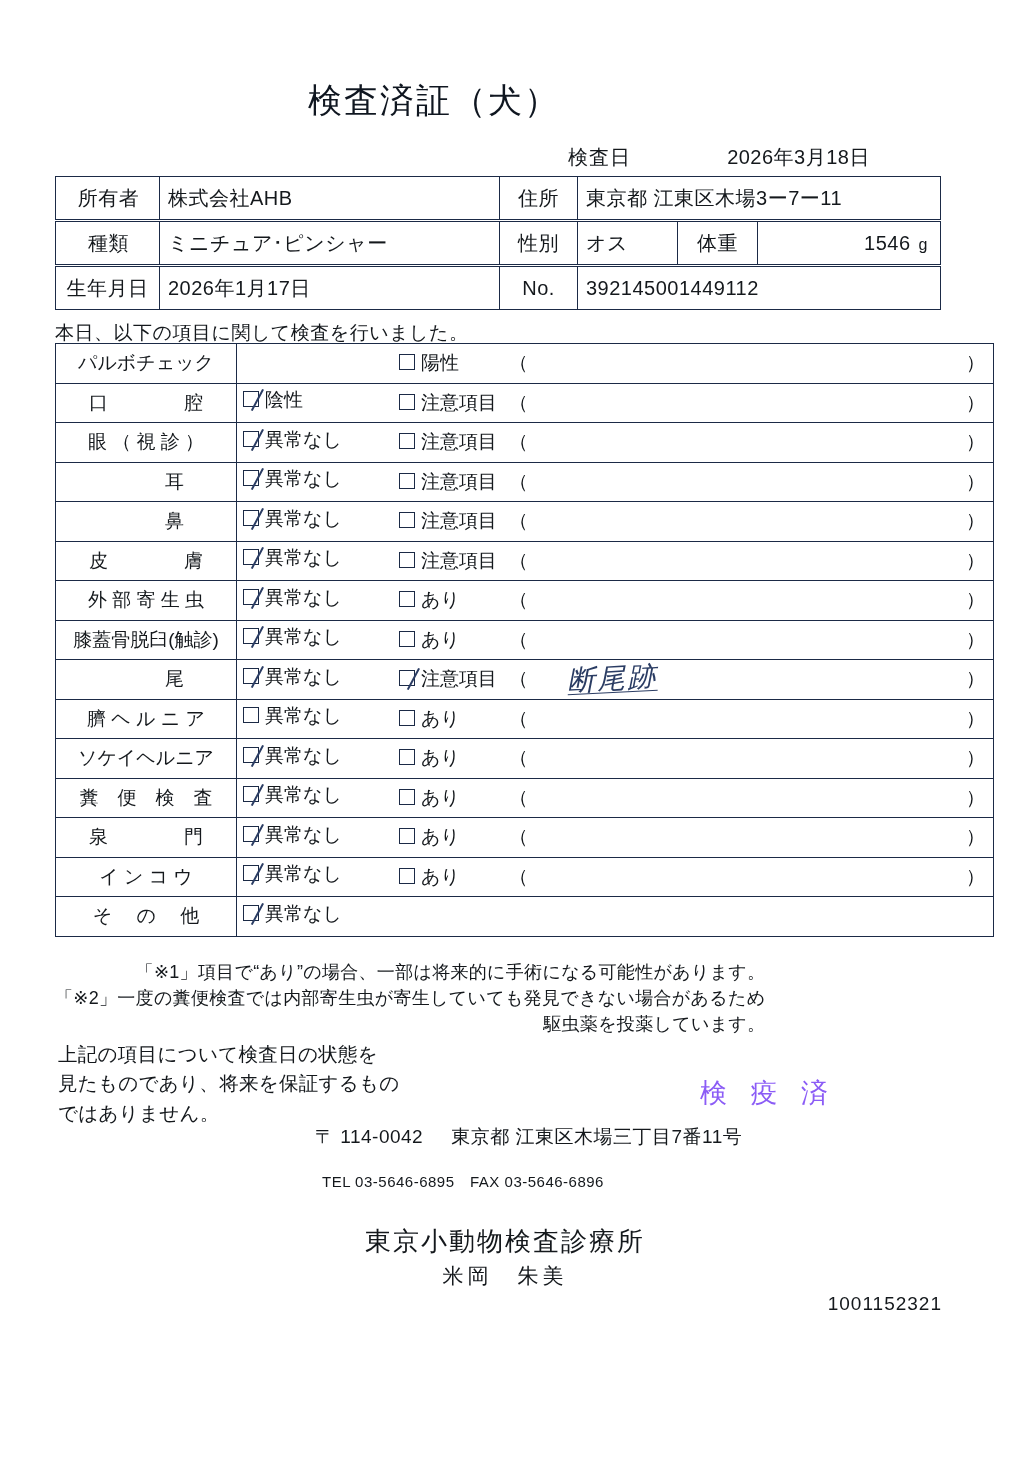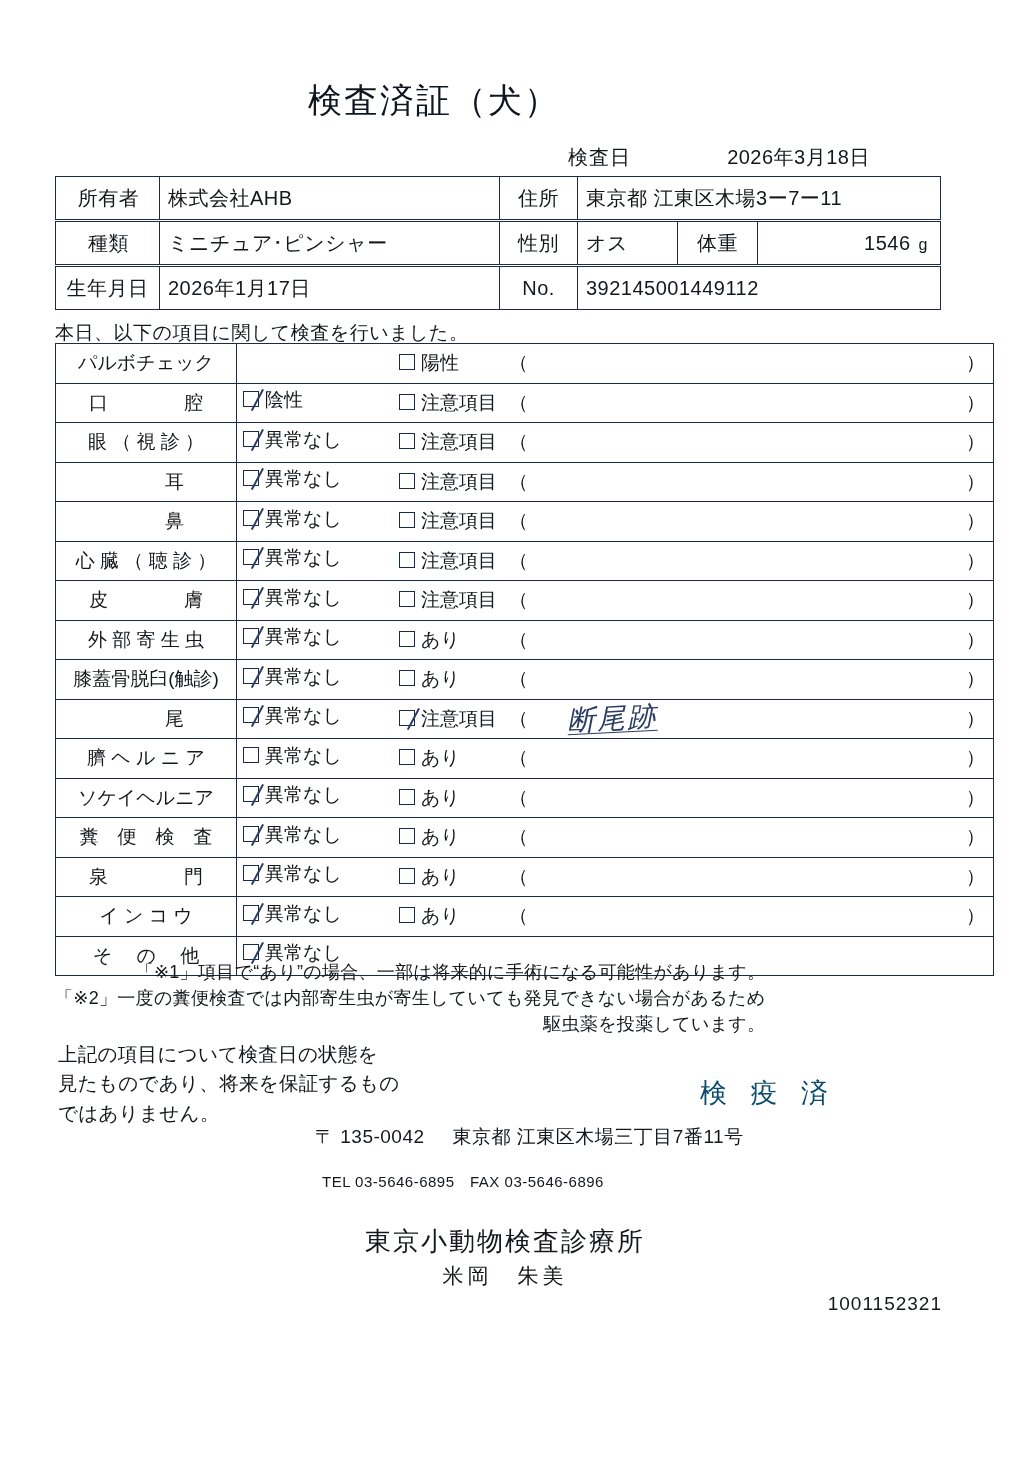--- a/index.html
+++ b/index.html
@@ -215,21 +215,21 @@
     line-height: 1.5;
     letter-spacing: 0.3px;
   }
 
   .stamp {
     position: absolute;
     left: 700px;
     top: 1075px;
     font-size: 27px;
     letter-spacing: 8px;
-    color: #0c4a6e;
+    color: #8b5cf6;
   }
 
   .addr {
     position: absolute;
     left: 315px;
     top: 1124px;
     font-size: 19px;
     letter-spacing: 0.5px;
   }
   .addr .zip { margin-right: 28px; }
@@ -378,29 +378,20 @@
       <tr>
         <td class="ci-name">　　　鼻</td>
         <td class="ci-body">
           <span class="opt1"><span class="box checked"></span><span>異常なし</span></span>
           <span class="opt2"><span class="box"></span><span>注意項目</span></span>
           <span class="paren-open">（</span>
           <span class="paren-close">）</span>
         </td>
       </tr>
       <tr>
-        <td class="ci-name">心 臓 （ 聴 診 ）</td>
-        <td class="ci-body">
-          <span class="opt1"><span class="box checked"></span><span>異常なし</span></span>
-          <span class="opt2"><span class="box"></span><span>注意項目</span></span>
-          <span class="paren-open">（</span>
-          <span class="paren-close">）</span>
-        </td>
-      </tr>
-      <tr>
         <td class="ci-name">皮　　　　膚</td>
         <td class="ci-body">
           <span class="opt1"><span class="box checked"></span><span>異常なし</span></span>
           <span class="opt2"><span class="box"></span><span>注意項目</span></span>
           <span class="paren-open">（</span>
           <span class="paren-close">）</span>
         </td>
       </tr>
       <tr>
         <td class="ci-name">外 部 寄 生 虫</td>
@@ -495,20 +486,20 @@
 
   <div class="disclaimer">
     <div>上記の項目について検査日の状態を</div>
     <div>見たものであり、将来を保証するもの</div>
     <div>ではありません。</div>
   </div>
 
   <div class="stamp">検 疫 済</div>
 
   <div class="addr">
-    <span class="zip">〒 135-0042</span><span>東京都 江東区木場三丁目7番11号</span>
+    <span class="zip">〒 114-0042</span><span>東京都 江東区木場三丁目7番11号</span>
   </div>
   <div class="tel">TEL 03-5646-6895　FAX 03-5646-6896</div>
   <div class="clinic">東京小動物検査診療所</div>
   <div class="clinic-sub">米岡　朱美</div>
   <div class="serial">1001152321</div>
 
 </div>
 
 </body></html>

